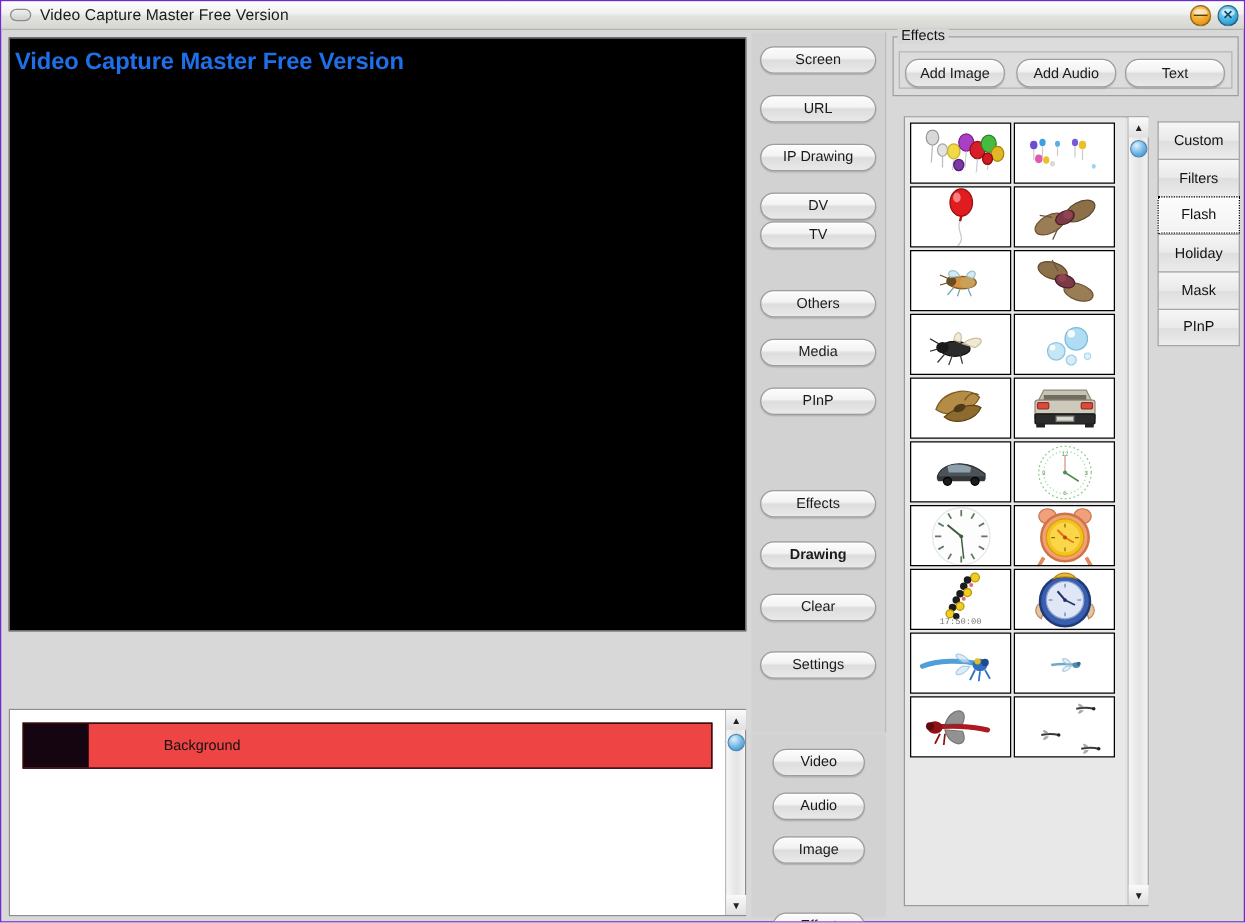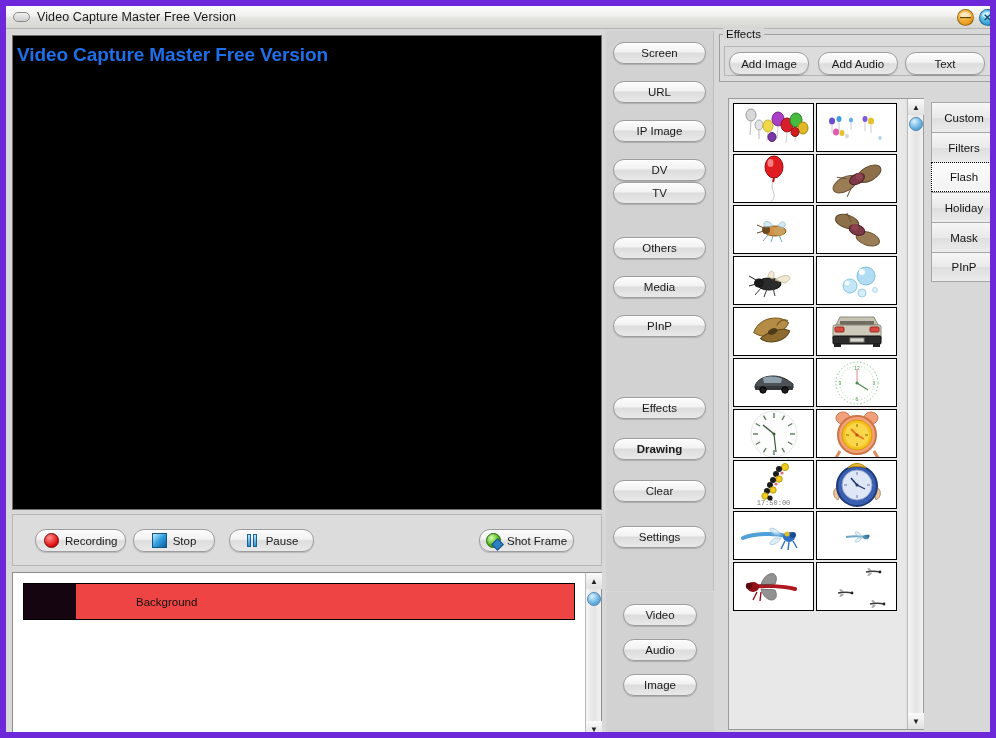--- a/index.html
+++ b/index.html
@@ -8,21 +8,21 @@
     margin: 0; padding: 0;
     width: 996px; height: 738px;
     overflow: hidden;
     background: #d4d0c8;
     font-family: "Liberation Sans", sans-serif;
   }
   .app {
     position: relative;
     width: 996px; height: 738px;
     background: #d8d8d8;
-    border: 6px solid #6d28d9;
+    border: 1px solid #6d28d9;
     overflow: hidden;
   }
 
   
   .titlebar {
     position: absolute; left: 0; top: 0;
     width: 996px; height: 23px;
     background: linear-gradient(to bottom, #fdfdfd 0%, #f0f0ee 45%, #e2e2de 55%, #d6d6d2 100%);
     border-bottom: 1px solid #b4b4ae;
     display: flex; align-items: center;
@@ -258,41 +258,20 @@
       </div>
     </div>
   </div>
 
   <div class="rpanel-bg"></div>
 
   <div class="preview">
     <div class="preview-label">Video Capture Master Free Version</div>
   </div>
 
-  <div class="rec-bar">
-    <div class="pill rec-btn" style="left:22px; top:14px;">
-      <span class="ico ico-record"></span>
-      <span>Recording</span>
-    </div>
-    <div class="pill rec-btn" style="left:120px; top:14px; width:82px;">
-      <span class="ico ico-stop"></span>
-      <span>Stop</span>
-    </div>
-    <div class="pill rec-btn" style="left:216px; top:14px; width:85px;">
-      <span class="ico ico-pause">
-          <i></i>
-          <i></i>
-        </span>
-      <span>Pause</span>
-    </div>
-    <div class="pill rec-btn" style="left:466px; top:14px; width:95px;">
-      <span class="ico ico-shot"></span>
-      <span>Shot Frame</span>
-    </div>
-  </div>
 
   <div class="track-panel">
     <div class="track-inner">
       <div class="track-row">
         <div class="track-thumb"></div>
         <div class="track-name">Background</div>
       </div>
     </div>
     <div class="vscroll">
       <div class="sb-arrow up">▲</div>
@@ -302,21 +281,21 @@
   </div>
 
   <div class="src-col">
     <div class="pill src-btn" style="top:11px;">
         <span>Screen</span>
       </div>
     <div class="pill src-btn" style="top:50px;">
         <span>URL</span>
       </div>
     <div class="pill src-btn" style="top:89px;">
-        <span>IP Image</span>
+        <span>IP Drawing</span>
       </div>
     <div class="pill src-btn" style="top:128px;">
         <span>DV</span>
       </div>
     <div class="pill src-btn" style="top:151px;">
         <span>TV</span>
       </div>
     <div class="pill src-btn" style="top:206px;">
         <span>Others</span>
       </div>

